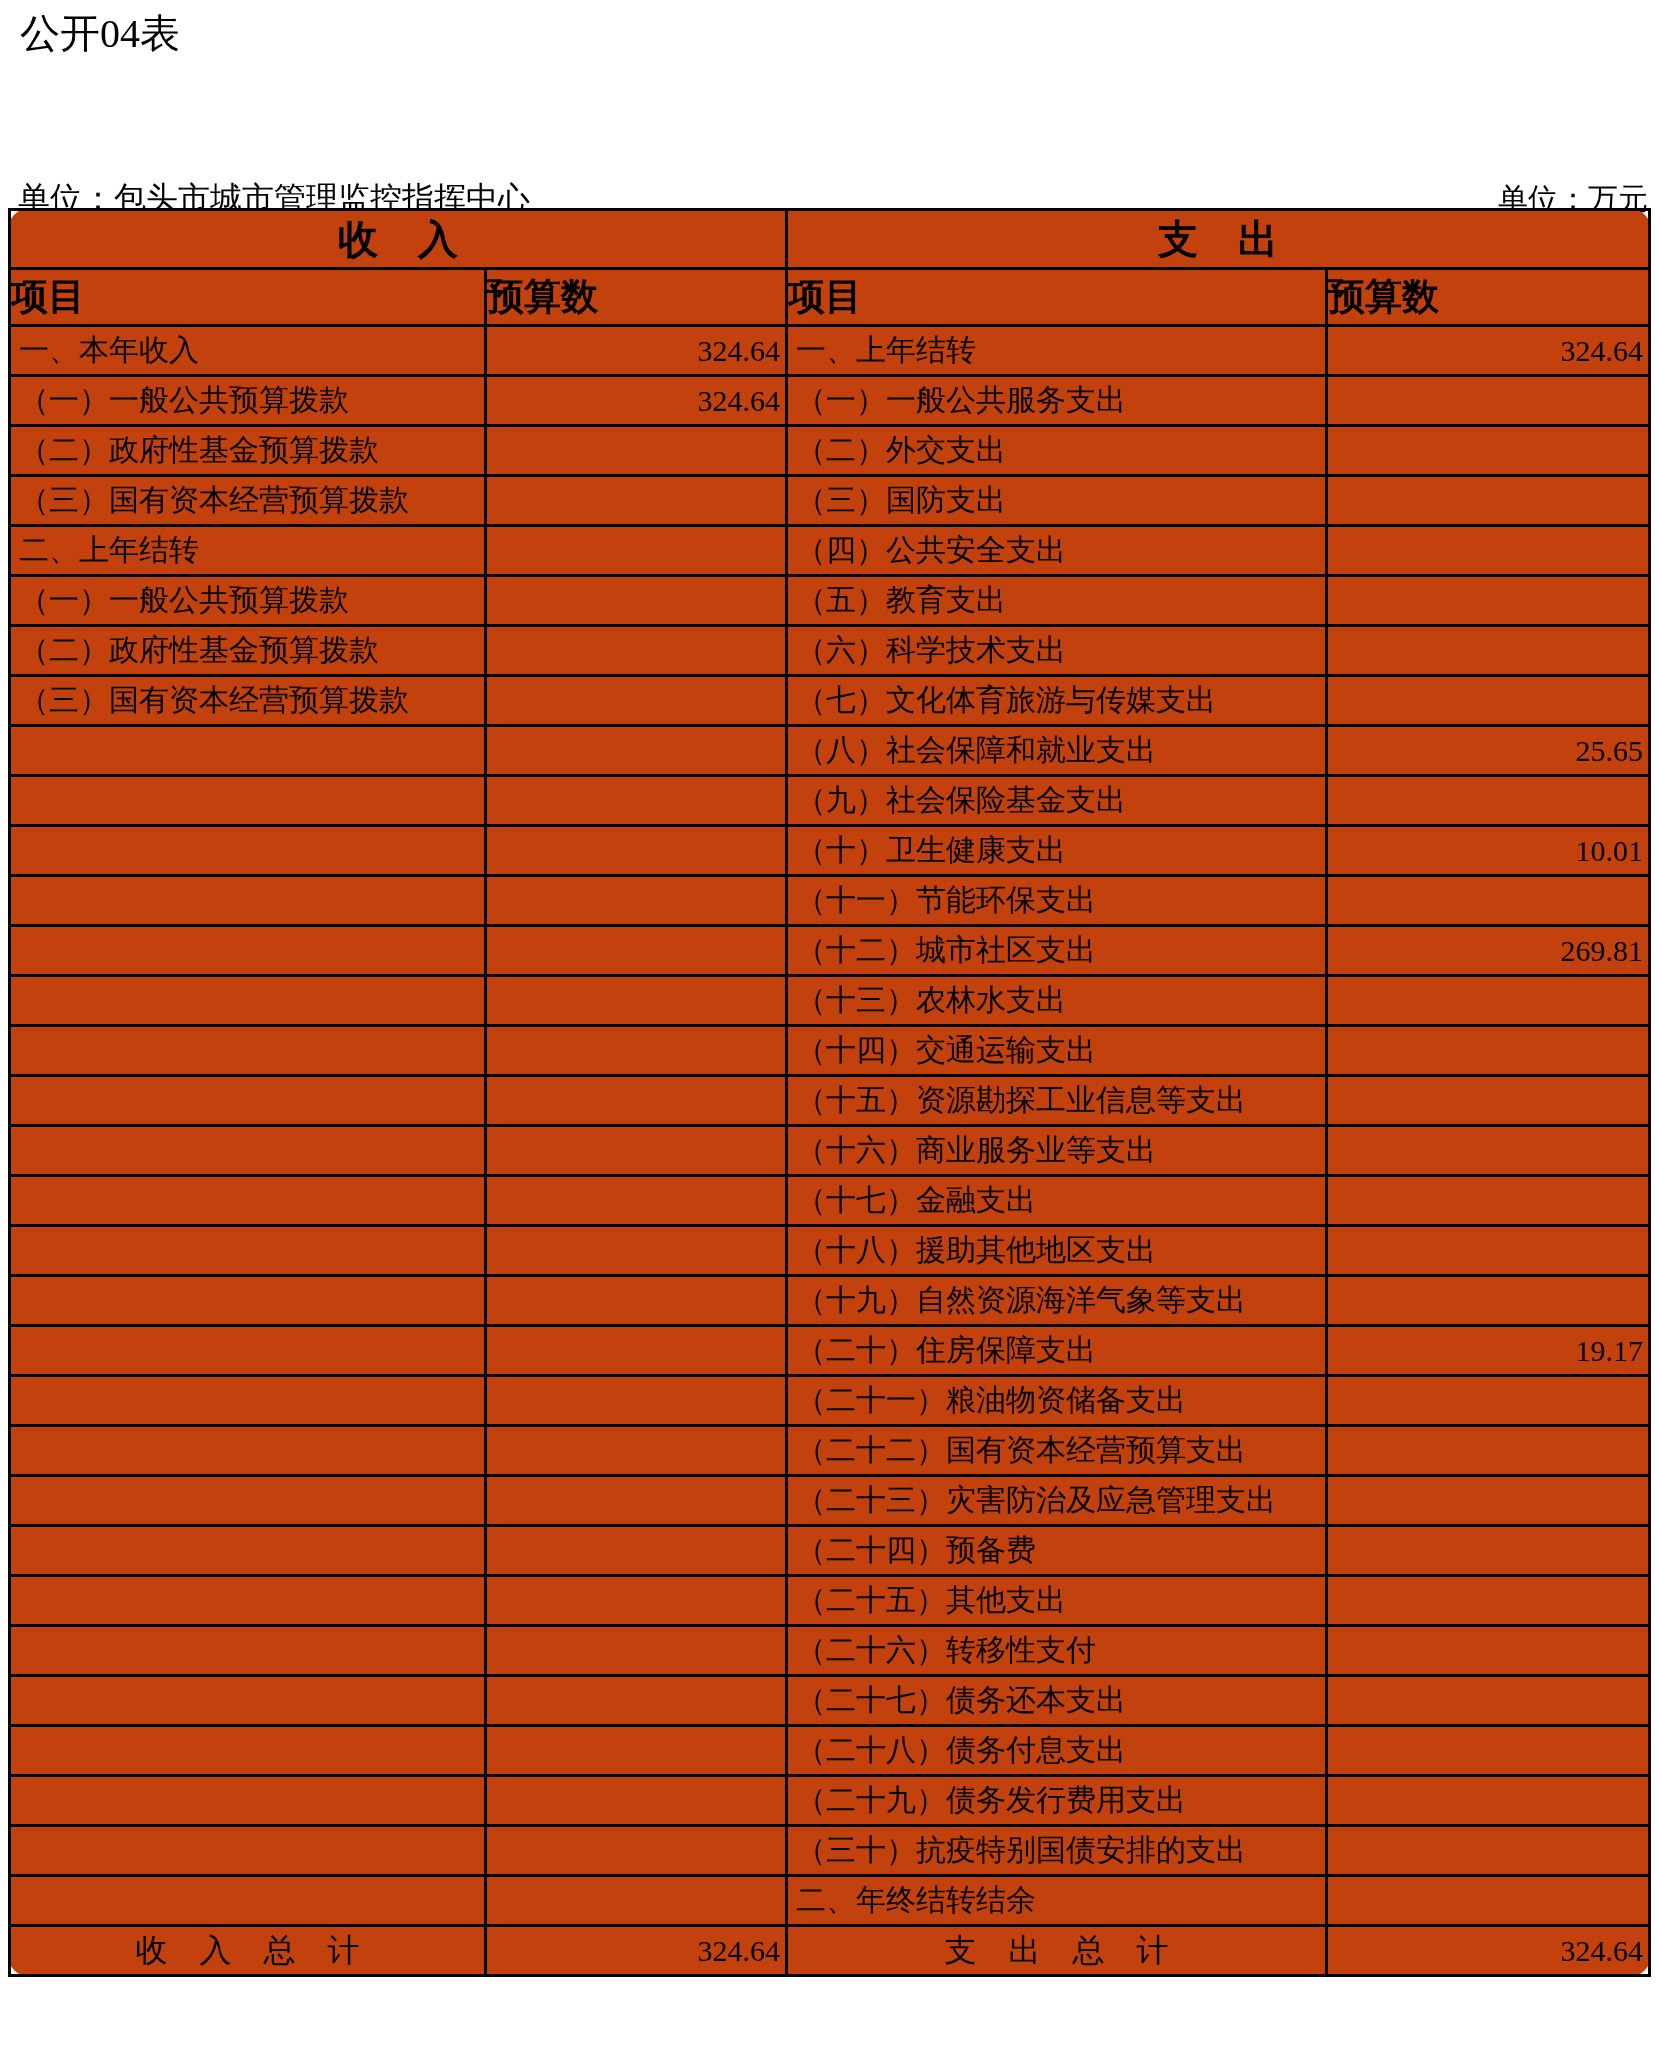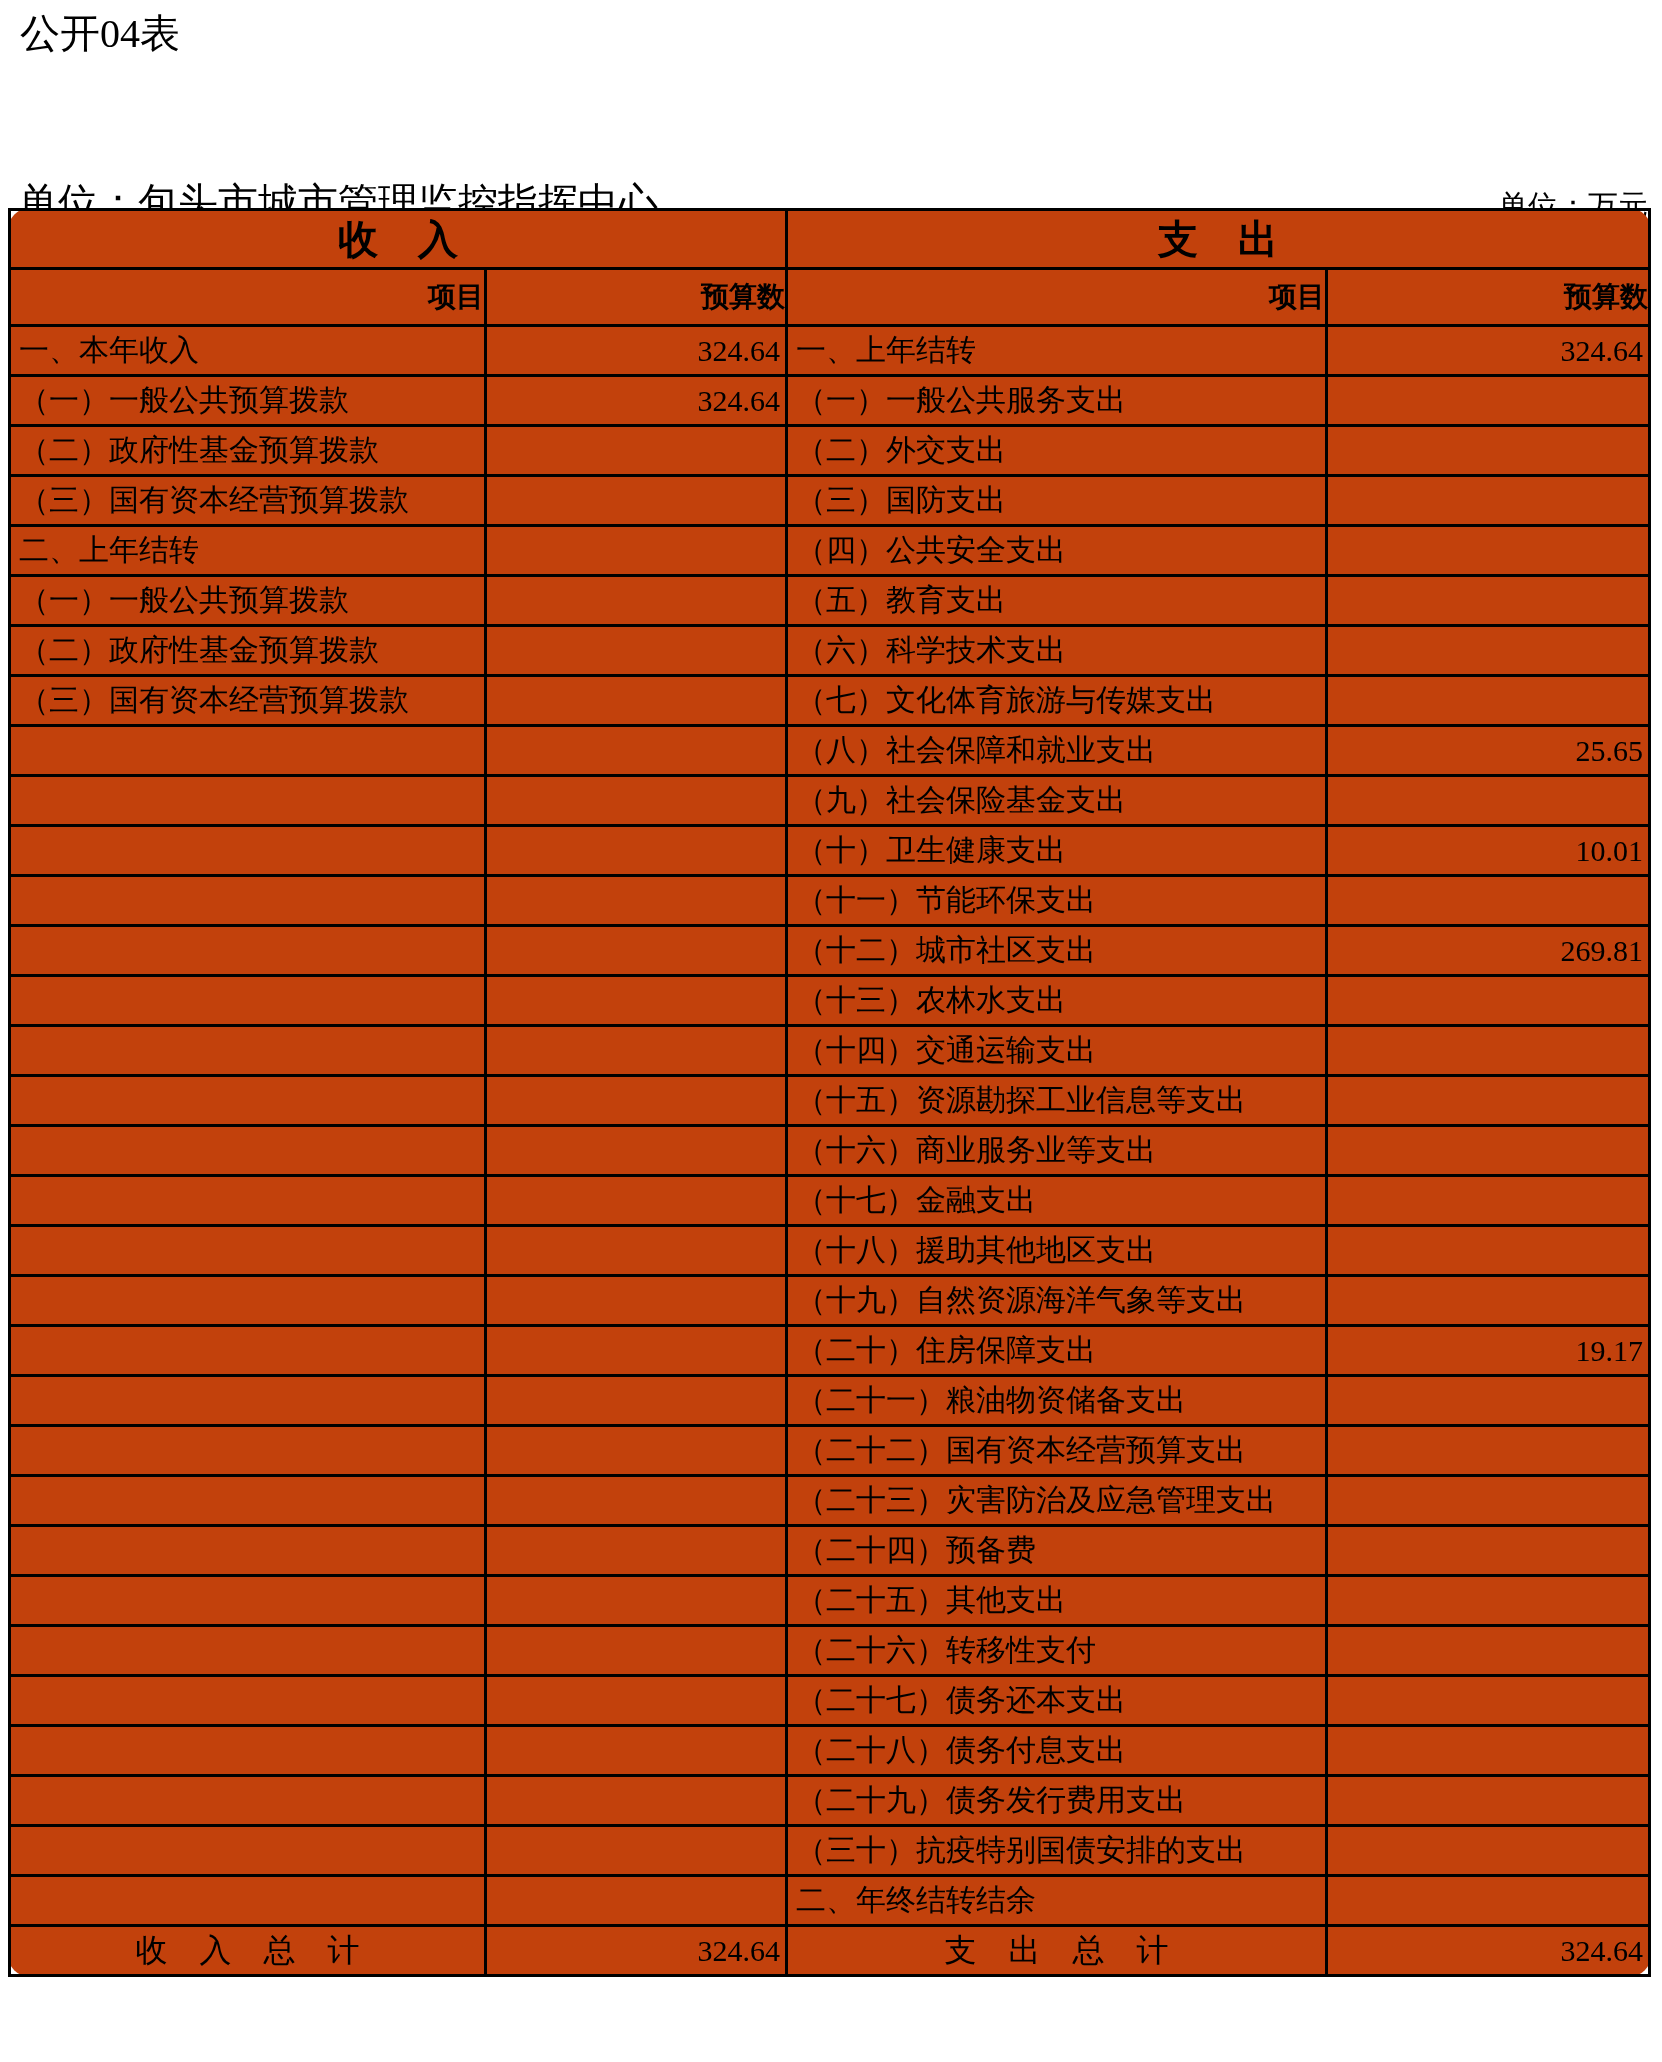--- a/index.html
+++ b/index.html
@@ -16,21 +16,21 @@
   }
   .title {
     position: absolute; left: 0; top: 90px; width: 100%;
     text-align: center; font-size: 40px; font-weight: bold; letter-spacing: 10px;
     line-height: 1.15;
   }
   .unit-row {
     position: absolute; left: 18px; top: 180px; width: 1630px;
     display: flex; justify-content: space-between; align-items: baseline;
   }
-  .unit-left  { font-size: 40px; line-height: 1.15; }
+  .unit-left  { font-size: 32px; line-height: 1.15; }
   .unit-right { font-size: 30px; line-height: 1.15; margin-left: 12px; }
 
   table.budget-table {
     position: absolute; left: 8px; top: 208px;
     border-collapse: collapse; table-layout: fixed;
     width: 1640px;
     background: #c2410c;
     border-radius: 22px;
   }
   .budget-table th, .budget-table td {
@@ -39,21 +39,21 @@
     vertical-align: middle;
   }
   tr.section-header-row   { height: 59px; }
   tr.column-header-row    { height: 57px; }
   tr.data-row, tr.total-row { height: 50px; }
 
   th.section-header {
     font-size: 40px; font-weight: bold; text-align: center;
   }
   th.col-header {
-    font-size: 28px; font-weight: bold; text-align: right;
+    font-size: 37px; font-weight: bold; text-align: left;
   }
   td.item {
     font-size: 30px; text-align: left; padding-left: 8px;
   }
   td.budget {
     font-size: 30px; text-align: right; padding-right: 5px;
   }
   td.total-label {
     font-size: 32px; text-align: center;
   }

